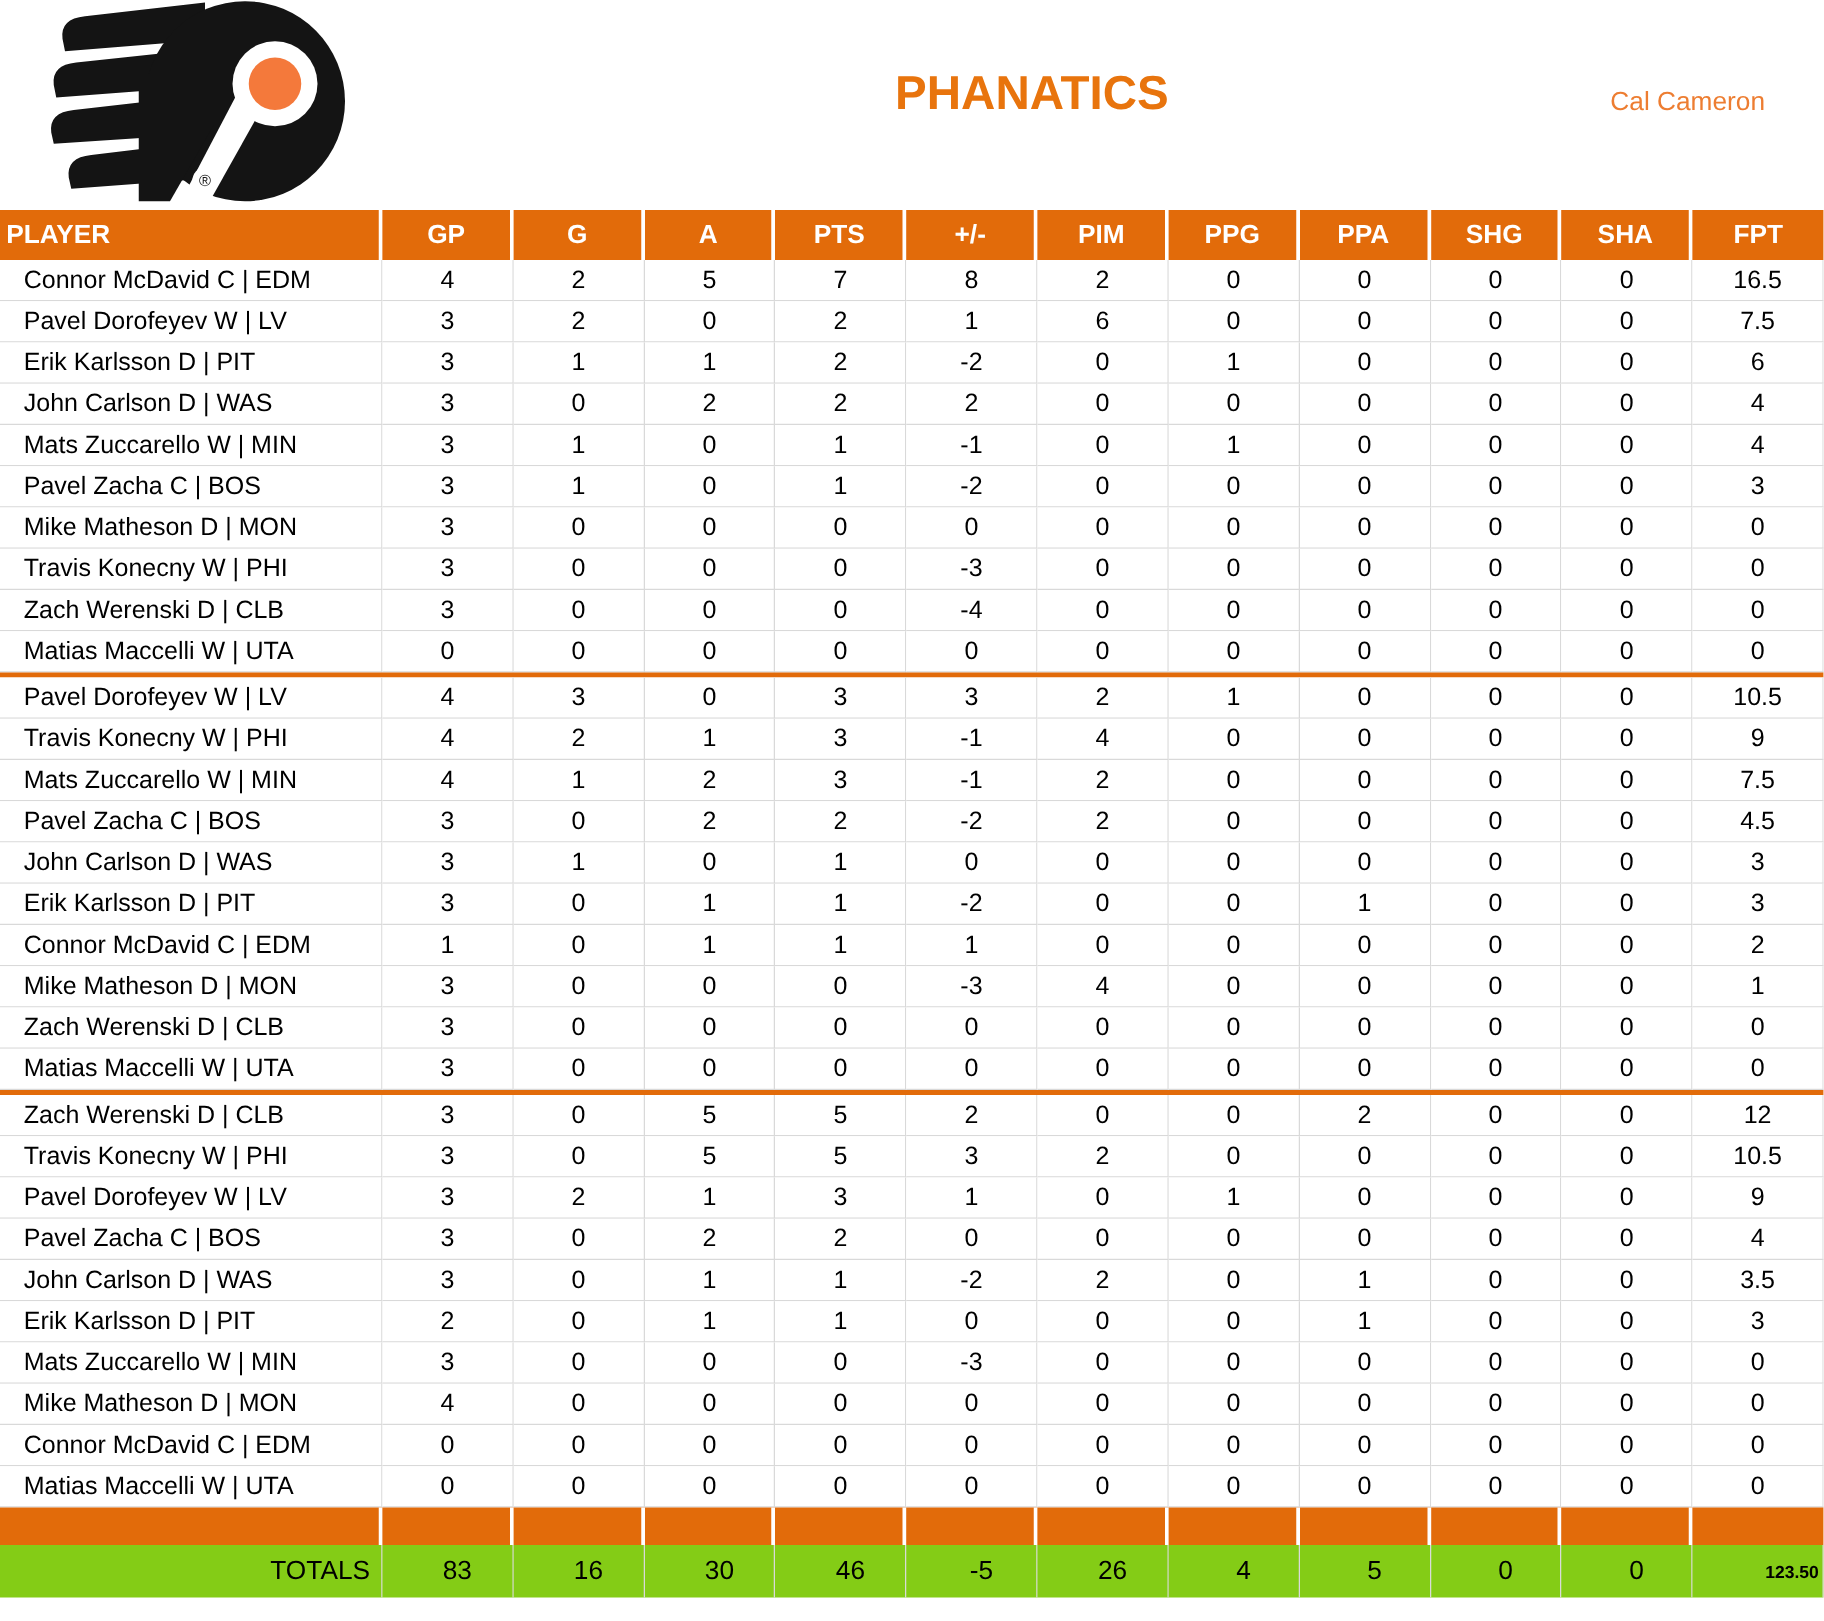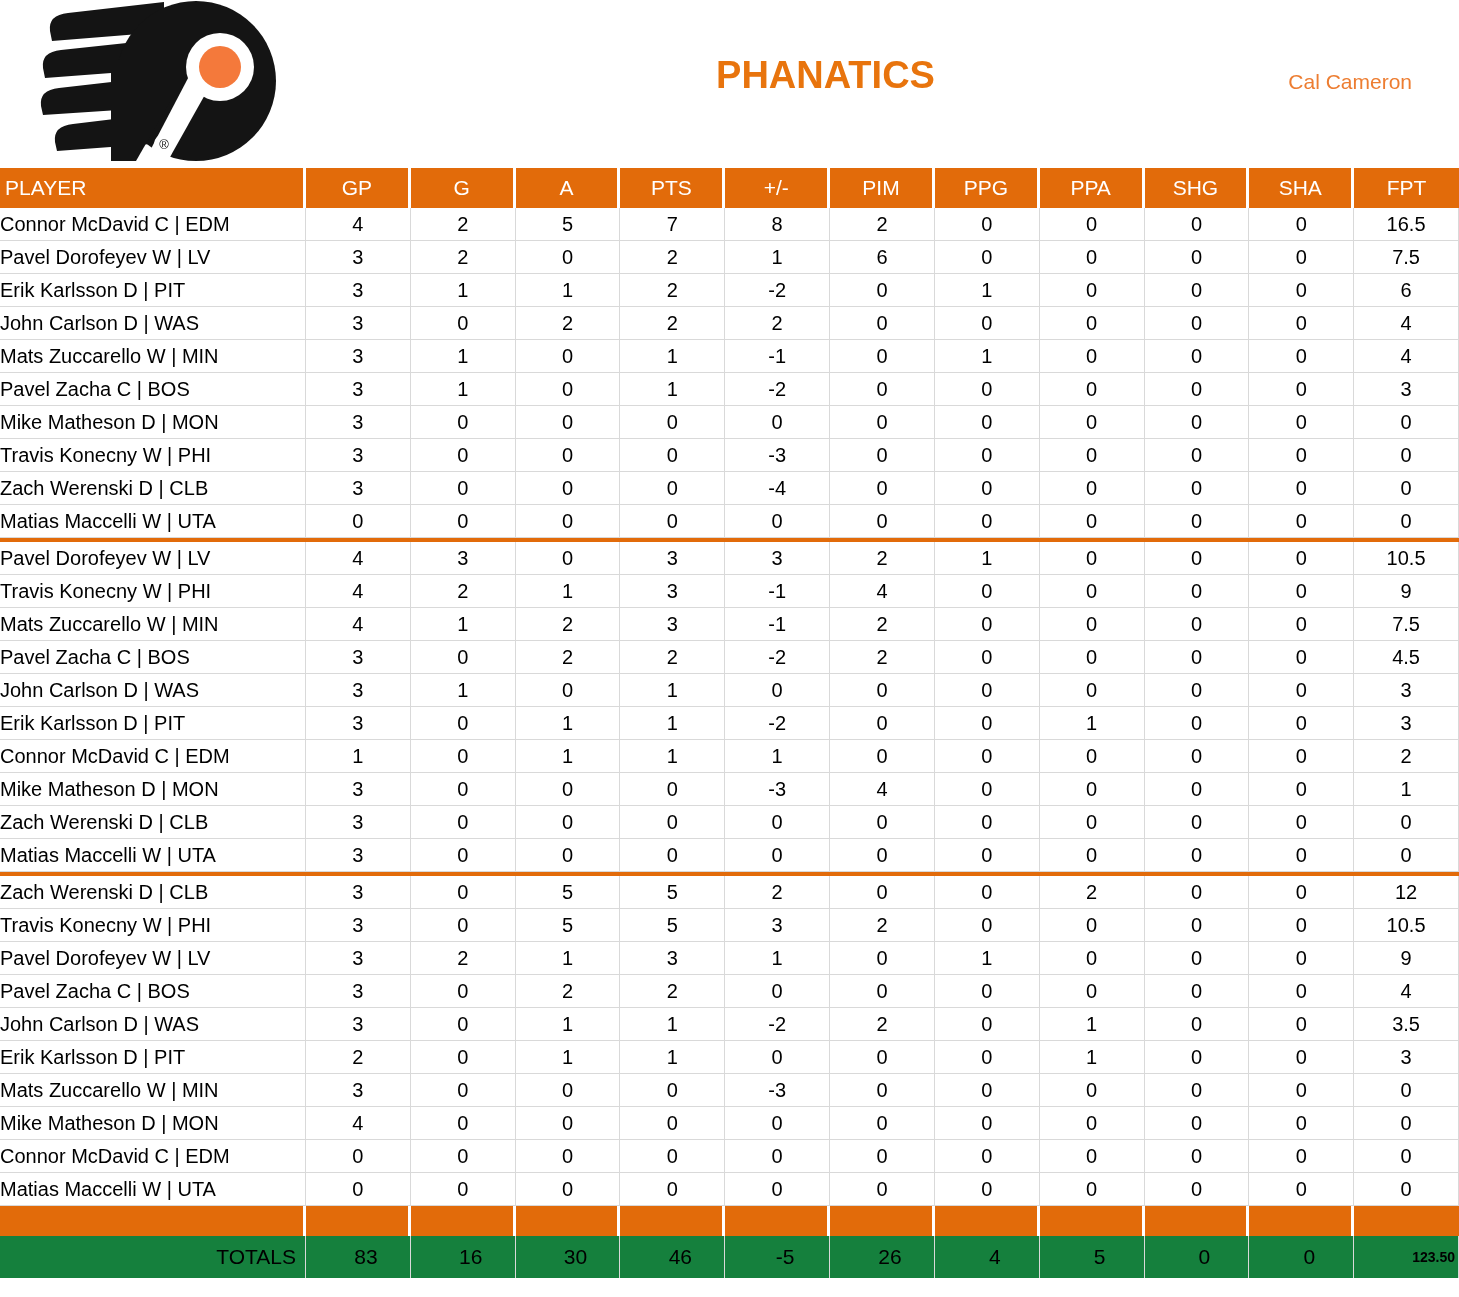--- a/index.html
+++ b/index.html
@@ -24,42 +24,42 @@
   }
   
   #stats-table{
     position:absolute;left:0;top:168px;width:1459px;
     display:grid;
     grid-template-columns:306px repeat(11,1fr);
     background:#fff;
   }
   .hcell{
     background:#E26B0A;color:#fff;
-    font-weight:400;font-size:21px;
+    font-weight:700;font-size:21px;
     height:40px;display:flex;align-items:center;justify-content:center;
     border-right:3px solid #fff;box-sizing:border-box;
   }
   .hcell.pl{justify-content:flex-start;padding-left:5px;}
   .hcell.last{border-right:none;}
   .cell{
     height:33px;display:flex;align-items:center;justify-content:center;
     font-size:20px;color:#000;background:#fff;
     border-right:1px solid #D9D9D9;border-bottom:1px solid #D9D9D9;
     box-sizing:border-box;line-height:1;
   }
-  .cell.pl{justify-content:flex-start;padding-left:0;}
+  .cell.pl{justify-content:flex-start;padding-left:19px;}
   .divider{grid-column:1/-1;height:4px;background:#E26B0A;}
   .bar-cell{
     height:30px;background:#E26B0A;
     border-right:3px solid #fff;box-sizing:border-box;
   }
   .bar-cell.last{border-right:none;}
   .tcell{
     height:42px;display:flex;align-items:center;justify-content:center;
-    font-size:21px;color:#000;background:#15803d;
+    font-size:21px;color:#000;background:#84cc16;
     border-right:1px solid #D9D9D9;box-sizing:border-box;padding-left:16px;
   }
   .tcell.tlabel{justify-content:flex-end;padding-right:9px;}
   .tcell.tfpt{font-weight:700;justify-content:flex-end;padding-right:3px;font-size:14px;}
 </style>
 </head>
 <body>
 
 <div class="page">
 

